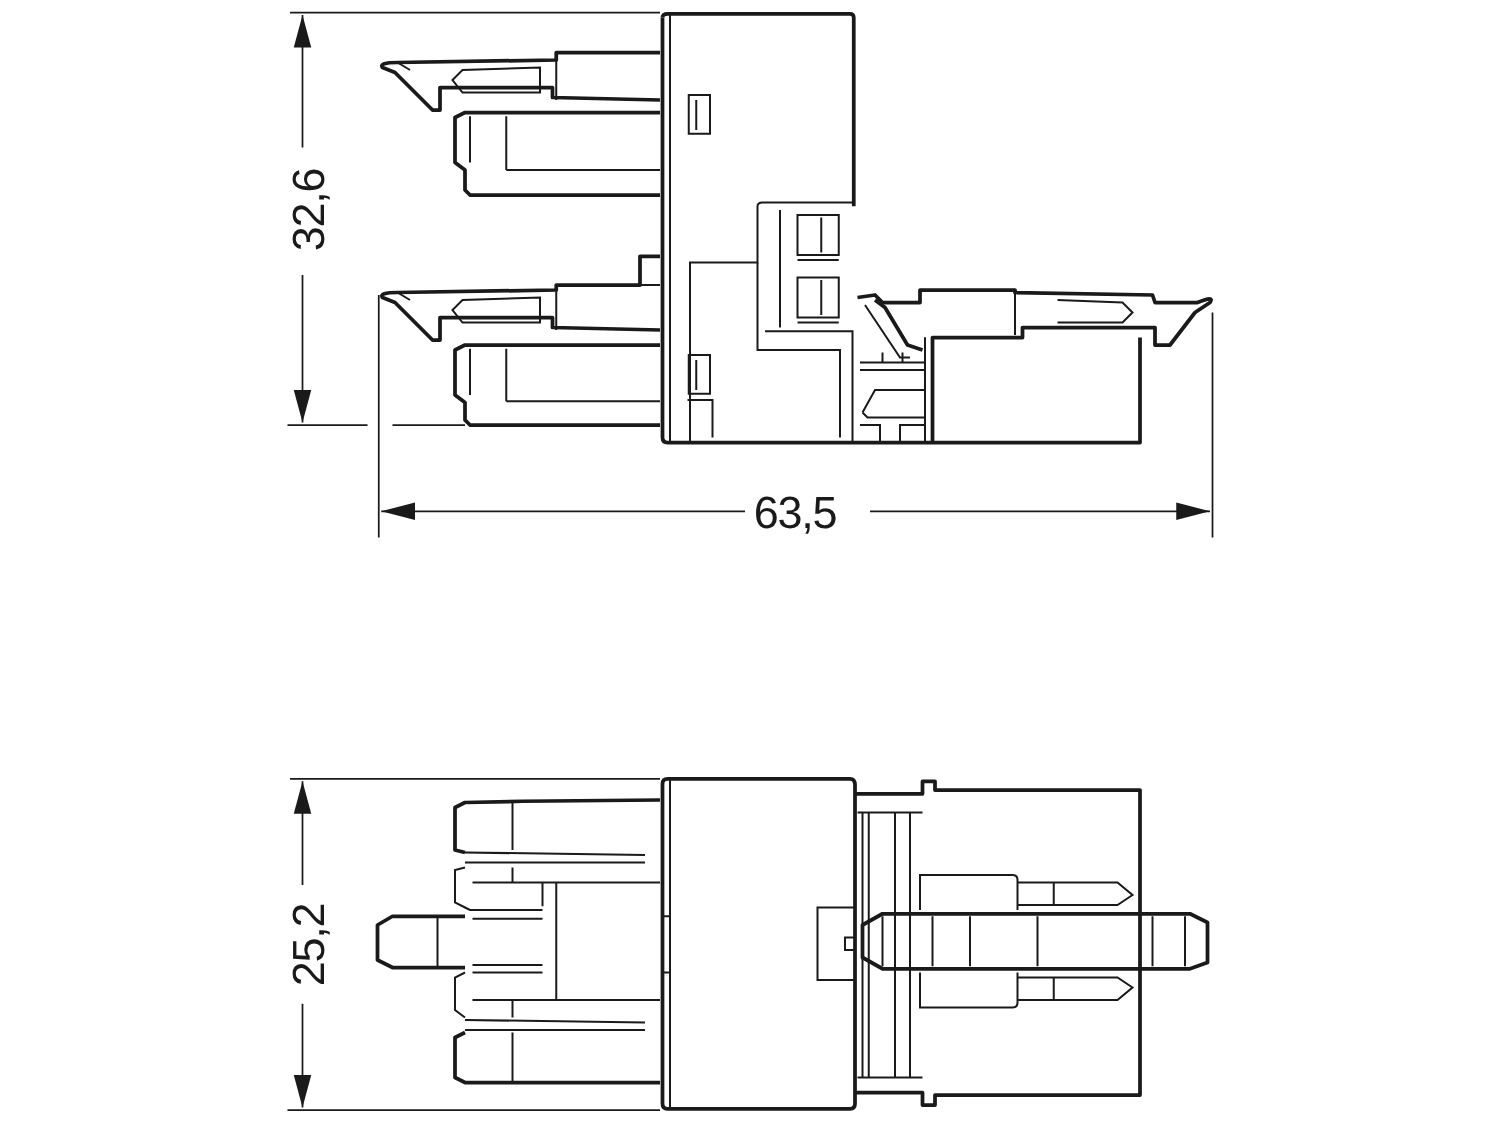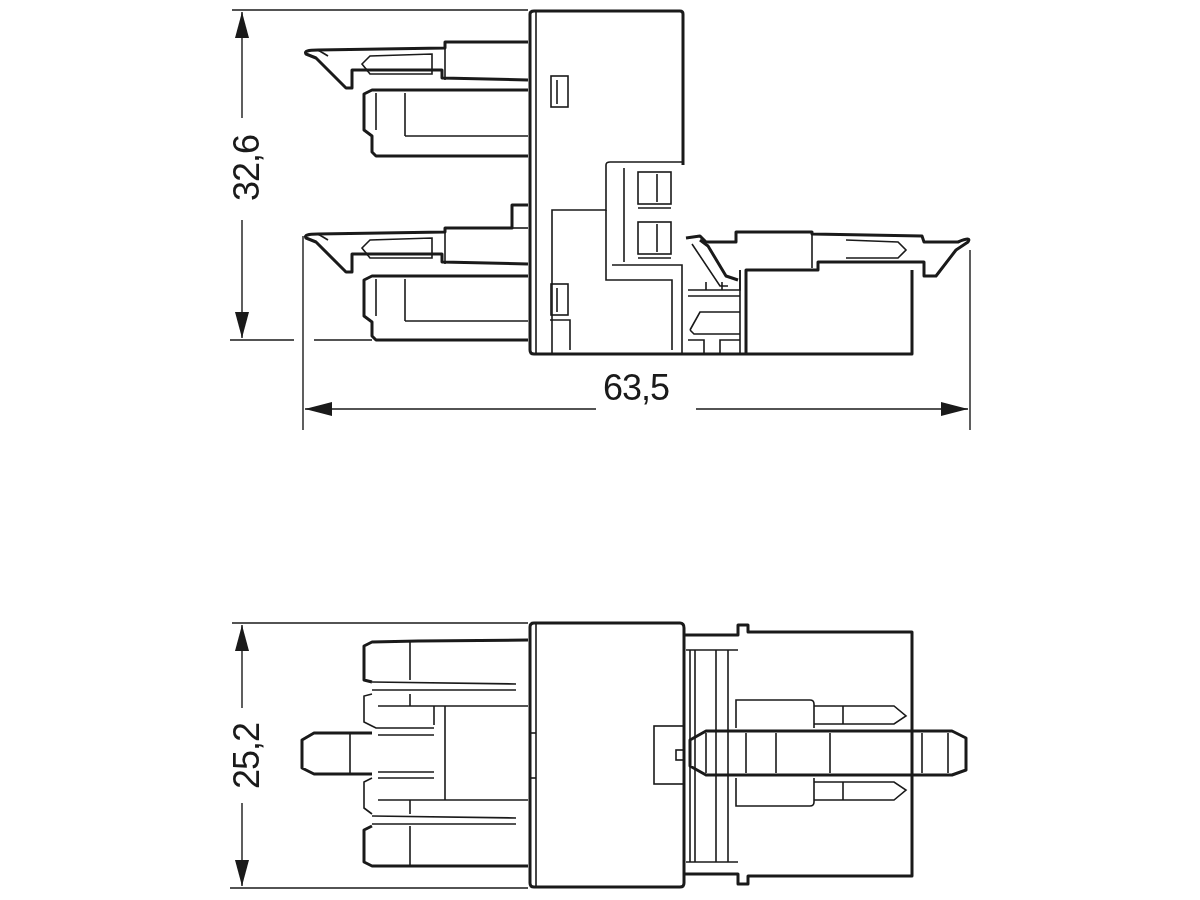--- a/index.html
+++ b/index.html
@@ -181,15 +181,15 @@
       <line class="thin" x1="830" y1="733" x2="830" y2="773"></line>
       <line class="thin" x1="922" y1="733" x2="922" y2="773"></line>
       <line class="thin" x1="948" y1="733" x2="948" y2="773"></line>
     </g>
   </g>
 </svg>
 </div>
 
 <div class="dim-label vert" style="left:212px; top:150px; width:70px; text-align:center;">32,6</div>
 
-<div class="dim-label" style="left:603px; top:370px;">63,5</div>
+<div class="dim-label" style="left:603px; top:392px;">63,5</div>
 
 <div class="dim-label vert" style="left:212px; top:738px; width:70px; text-align:center;">25,2</div>
 
 </body></html>

